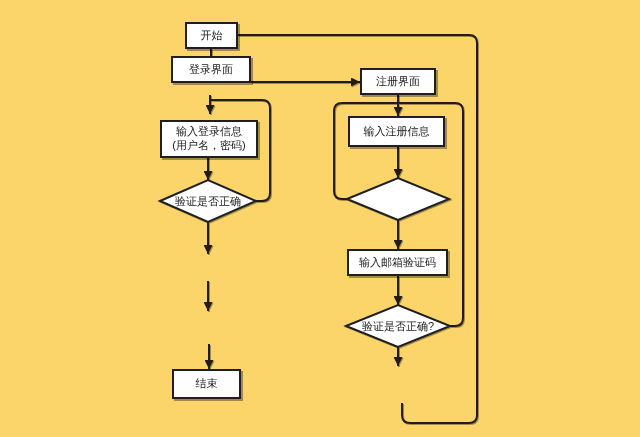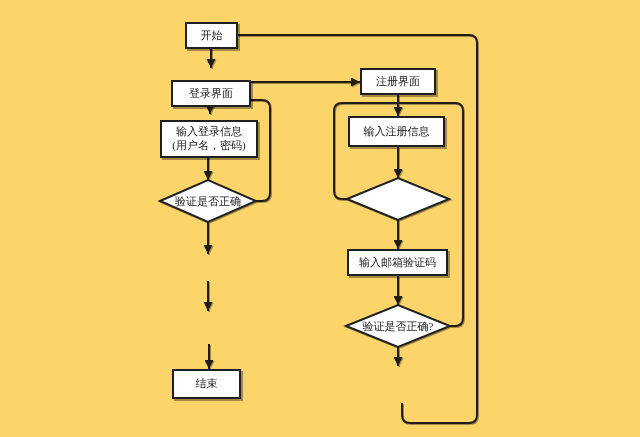--- a/index.html
+++ b/index.html
@@ -1,19 +1,19 @@
 <!DOCTYPE html>
 <html style="--background: #FBD569; --line: #221C15; --node-fill: #FFFFFF; --node-border: #1F1F1F; --text: #1A1A1A; --shadow: rgba(0,0,0,0.35);"><head>
 <meta charset="utf-8">
 <style>
   html,body { margin:0; padding:0; background:#fff; }
   .stage {
     position:relative; width:640px; height:437px;
     background:var(--background,#FBD569);
-    font-family:Liberation Serif, serif;
+    font-family:Liberation Sans, sans-serif;
     overflow:hidden;
   }
   svg.connectors { position:absolute; left:0; top:0; width:640px; height:437px;
     filter:drop-shadow(1.5px 1.5px 0 var(--shadow,rgba(0,0,0,0.35))); }
   .edge { fill:none; stroke:var(--line,#221C15); stroke-width:2; }
   .diamond { fill:var(--node-fill,#fff); stroke:var(--node-border,#1F1F1F); stroke-width:2; }
   #arrowhead path { fill:var(--line,#221C15); }
   .node {
     position:absolute; box-sizing:border-box;
     background:var(--node-fill,#fff);
@@ -60,21 +60,21 @@
     <path class="edge" marker-end="url(#arrowhead)" d="M398,347 V366"></path>
 
     <polygon class="diamond" points="160,201 208,180 256,201 208,222"></polygon>
     <polygon class="diamond" points="347,199 398,178 449,199 398,220"></polygon>
     <polygon class="diamond" points="346,326 398,305 450,326 398,347"></polygon>
   </svg>
 
   <div class="node" style="left:185px;top:22px;width:53px;height:27px">
     <span>开始</span>
   </div>
-  <div class="node" style="left:171px;top:80px;width:80px;height:27px">
+  <div class="node" style="left:171px;top:56px;width:80px;height:27px">
     <span>登录界面</span>
   </div>
   <div class="node" style="left:360px;top:68px;width:76px;height:27px">
     <span>注册界面</span>
   </div>
   <div class="node" style="left:160px;top:120px;width:98px;height:38px">
     <span>输入登录信息
 (用户名，密码)</span>
   </div>
   <div class="node" style="left:348px;top:116px;width:97px;height:31px">

